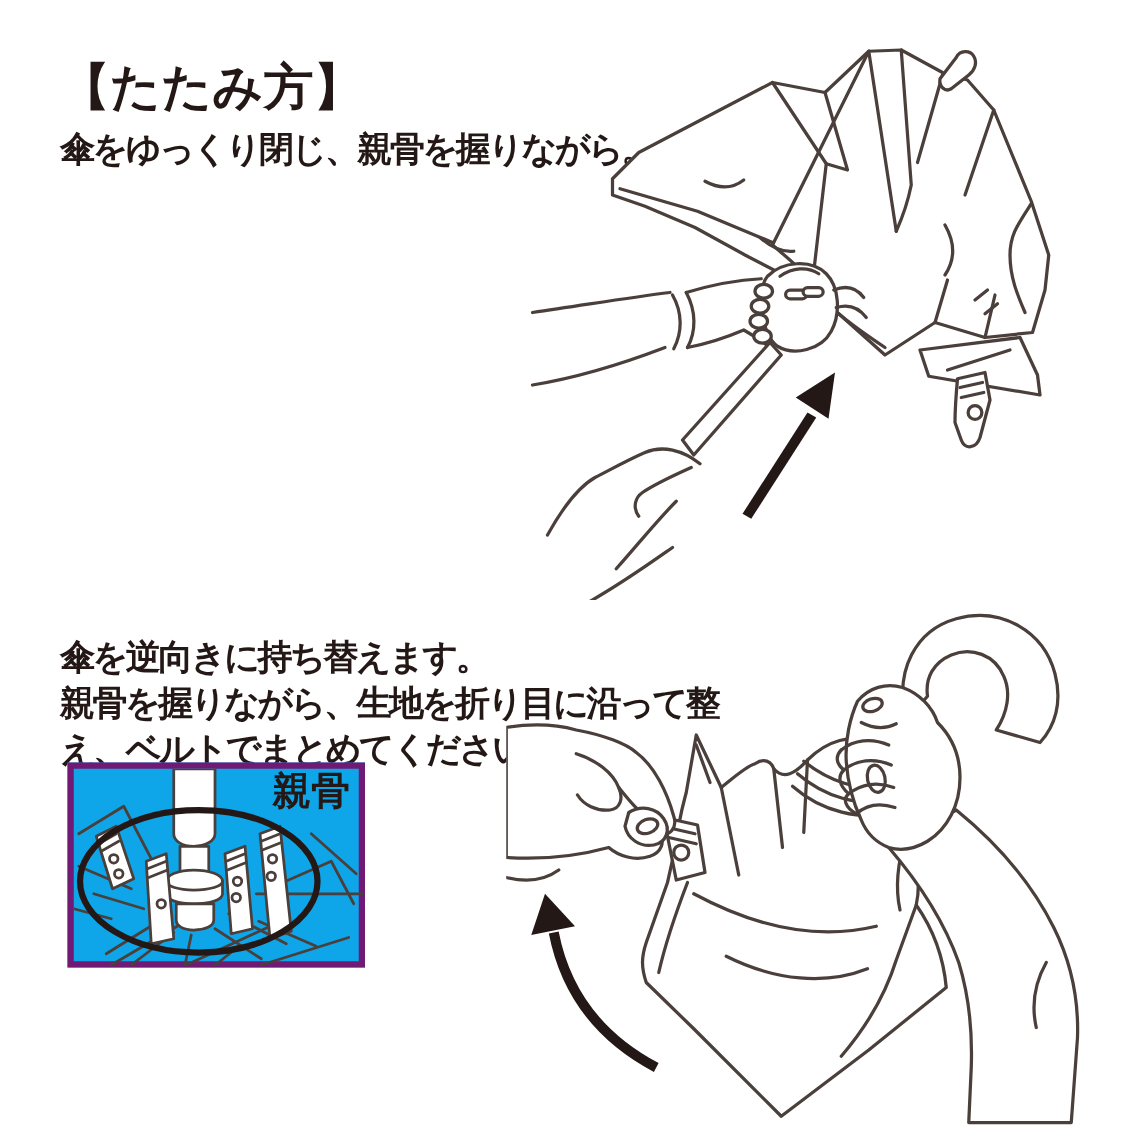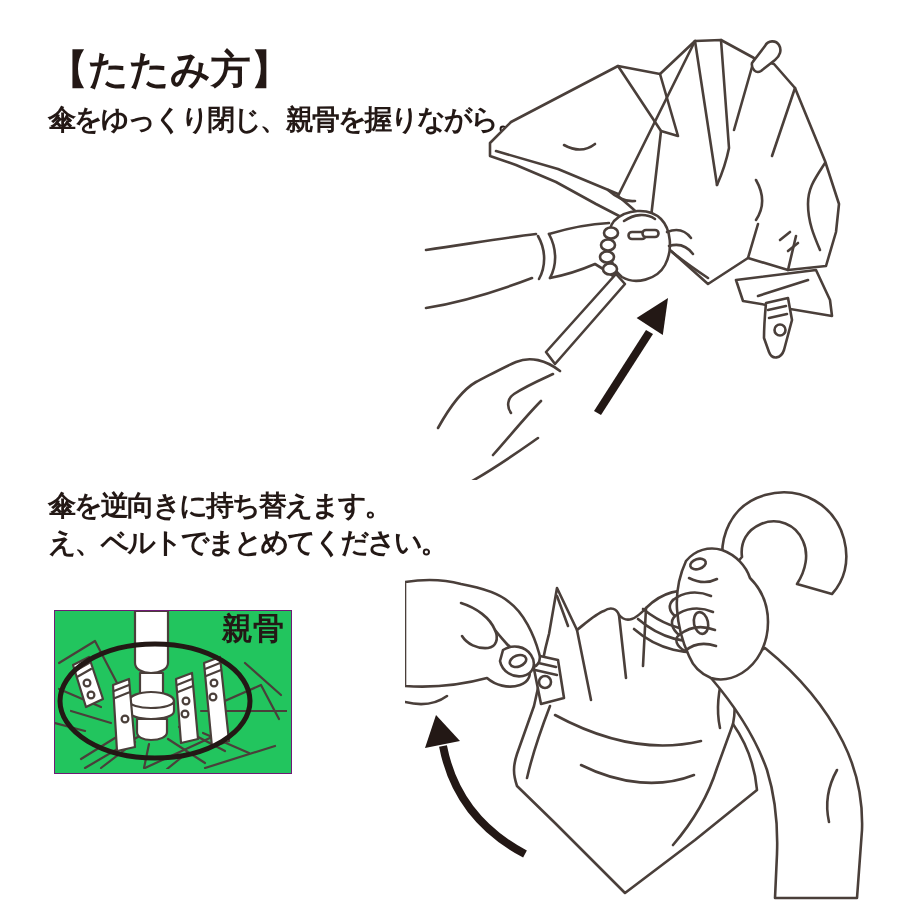--- a/index.html
+++ b/index.html
@@ -9,48 +9,49 @@
   }
   .title{
     position:absolute;left:48px;top:42px;margin:0;
     font-size:40px;font-weight:900;letter-spacing:0px;color:#231815;
   }
   .step1{
     position:absolute;left:48px;top:101px;margin:0;
     font-size:28px;font-weight:600;letter-spacing:-2px;color:#231815;white-space:nowrap;
   }
   .step2{
-    position:absolute;left:48px;top:487px;margin:0;
+    position:absolute;left:48px;top:507px;margin:0;
     font-size:28px;font-weight:600;letter-spacing:-2px;line-height:37px;color:#231815;white-space:nowrap;
   }
   .illo{position:absolute;}
   #illo1{left:418px;top:8px;}
   #illo2{left:405px;top:478px;}
   .inset-box{
     position:absolute;left:54px;top:610px;width:238px;height:164px;
-    border:1px solid #701a75;box-sizing:border-box;background:#22c55e;
+    border:5px solid #701a75;box-sizing:border-box;background:#0ea5e9;
   }
   .inset-box svg{position:absolute;left:0;top:0;}
   .inset-label{
     position:absolute;top:0px;right:7px;
     font-size:31px;font-weight:900;letter-spacing:0px;color:#231815;line-height:36px;
   }
   svg *{vector-effect:none;}
 </style>
 </head>
 <body>
 
 <div class="page">
 
   <h1 class="title">【たたみ方】</h1>
 
   <p class="step1">傘をゆっくり閉じ、親骨を握りながら。</p>
 
   <div class="step2">
     <div>傘を逆向きに持ち替えます。</div>
+    <div>親骨を握りながら、生地を折り目に沿って整</div>
     <div>え、ベルトでまとめてください。</div>
   </div>
 
   <svg id="illo1" class="illo" width="470" height="472" viewBox="0 0 470 472">
     <g stroke="#4a3f3a" stroke-width="2.6" fill="none" stroke-linecap="round" stroke-linejoin="round">
 
       <g>
         <path fill="#ffffff" d="M 72,135 L 93,114 L 200,58 L 242,66 L 277,33 L 303,32 L 336,50 L 356,56 L 377,80
                  L 407,153 L 421,196 L 418,224 L 408,258 L 370,262 L 330,250 L 290,276 L 253,243
                  L 236,228 L 205,210 L 178,196 L 138,174 L 98,157 L 72,148 Z"></path>

